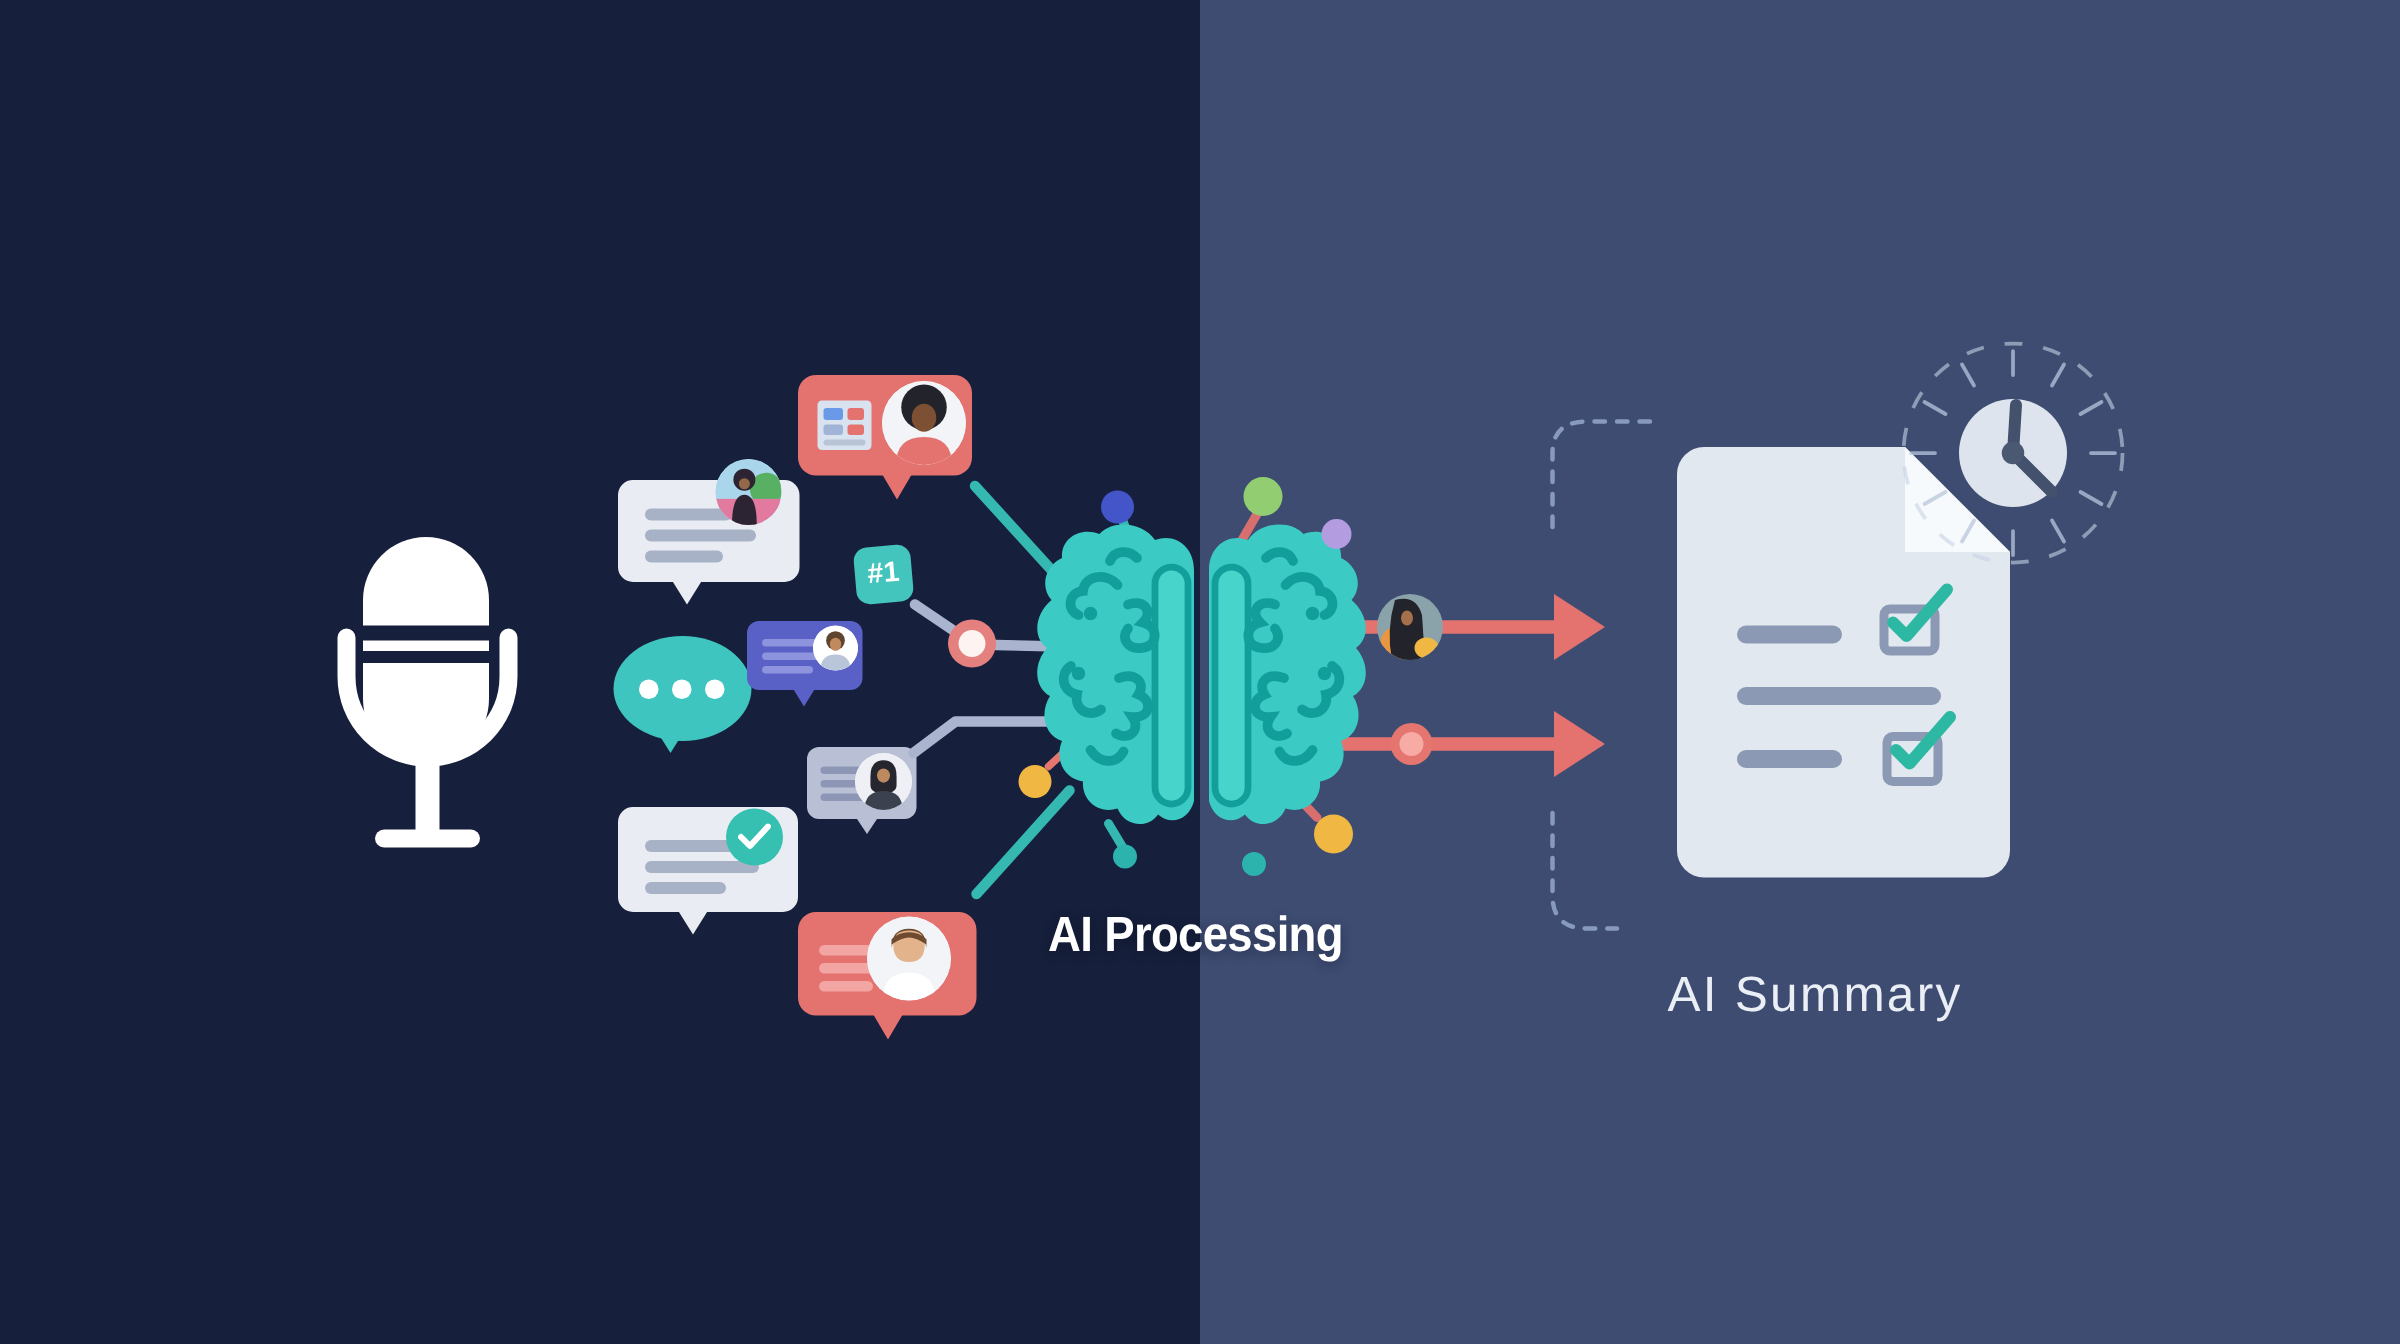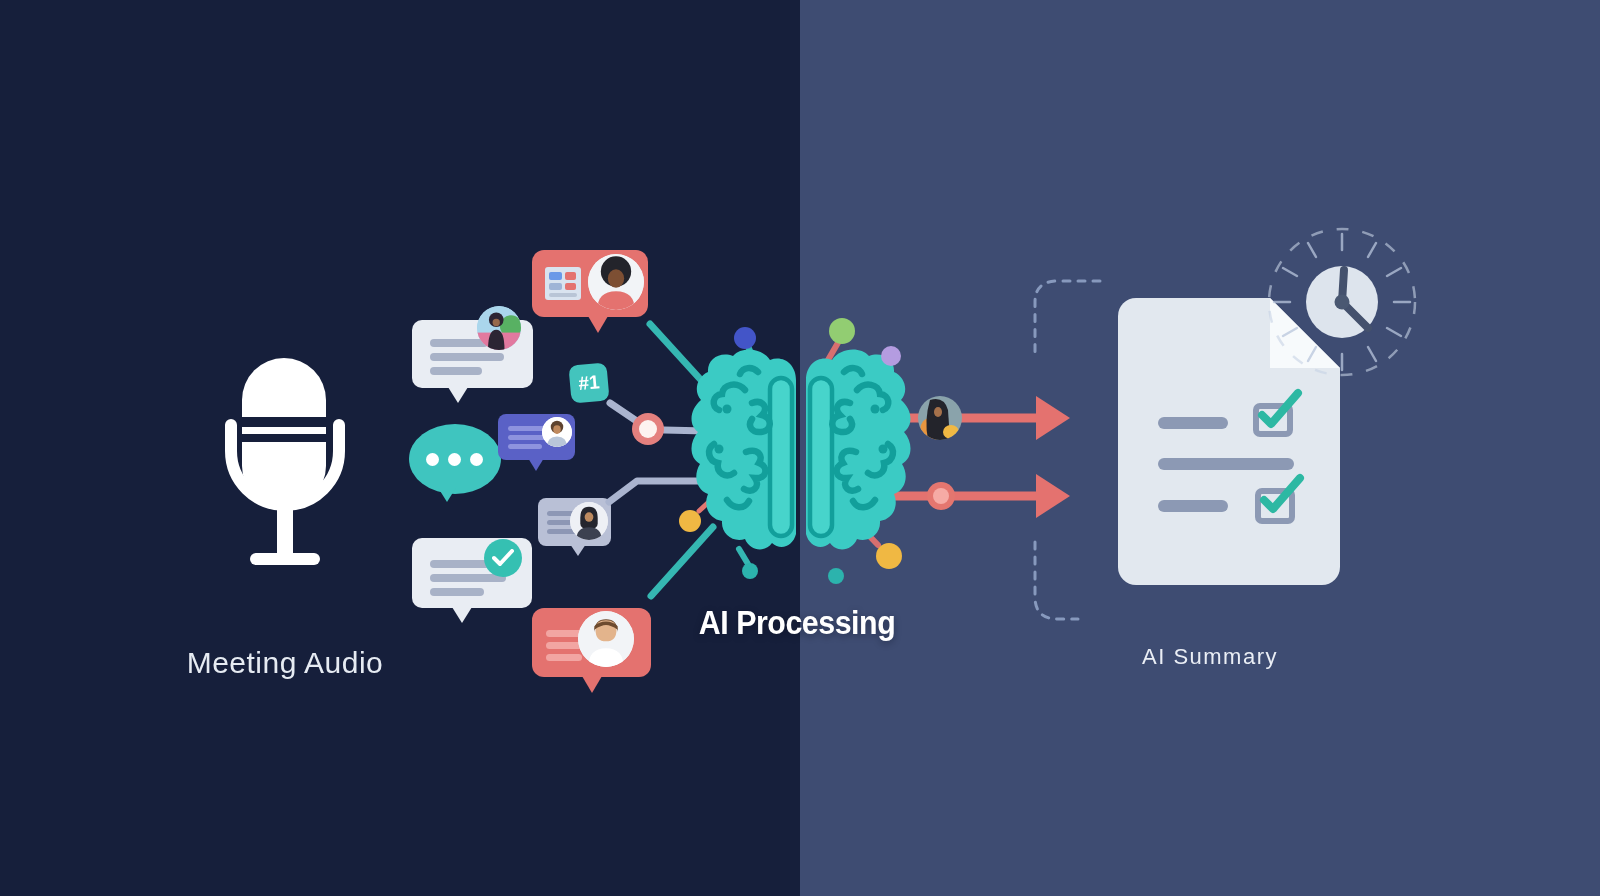--- a/index.html
+++ b/index.html
@@ -48,21 +48,21 @@
   .checkbox svg{position:absolute;left:-3px;top:-14px;overflow:visible;}
   .fold{position:absolute;right:0;top:0;}
 
   
   .stage-label{position:absolute;color:#e6ebf2;font-size:30px;font-weight:500;
                text-align:center;letter-spacing:.5px;z-index:10;}
   .label-processing{left:637px;top:604px;width:320px;color:#fff;font-size:33px;font-weight:800;
                     letter-spacing:-.5px;transform:scaleX(.92);
                     text-shadow:0 2px 8px rgba(10,16,32,.4);}
   .label-meeting{left:150px;top:646px;width:270px;}
-  .label-summary{left:1060px;top:644px;width:300px;font-size:22px;color:#eaeef5;letter-spacing:1.5px;}
+  .label-summary{left:1060px;top:644px;width:300px;font-size:33px;color:#eaeef5;letter-spacing:1.5px;}
   .label-time{left:1331px;top:200px;width:160px;color:#edf2f8;font-size:29px;line-height:37px;
               font-style:italic;font-family:"DejaVu Serif",serif;text-align:center;z-index:10;}
 </style>
 </head>
 <body>
 
 <div class="canvas">
   <div class="bg-left"></div>
   <div class="bg-right"></div>
 
@@ -299,20 +299,19 @@
         <line x1="1368" y1="257" x2="1376" y2="243"></line>
           <line x1="1387" y1="276" x2="1401" y2="268"></line>
       </g>
       <circle cx="1342" cy="302" r="36" fill="#dde4ed"></circle>
       <line x1="1342" y1="302" x2="1344" y2="270" stroke="#44516d" stroke-width="8" stroke-linecap="round"></line>
       <line x1="1342" y1="302" x2="1368" y2="328" stroke="#44516d" stroke-width="8" stroke-linecap="round"></line>
       <circle cx="1342" cy="302" r="7.5" fill="#4a5872"></circle>
     </g>
   </svg>
 
-  <div class="stage-label label-meeting">Meeting Audio</div>
   <div class="stage-label label-processing">AI Processing</div>
   <div class="stage-label label-summary">AI Summary</div>
   <div class="label-time">
     <span style="display:block;">Time</span>
     <span style="display:block;">Saving</span>
   </div>
 </div>
 
 </body></html>

